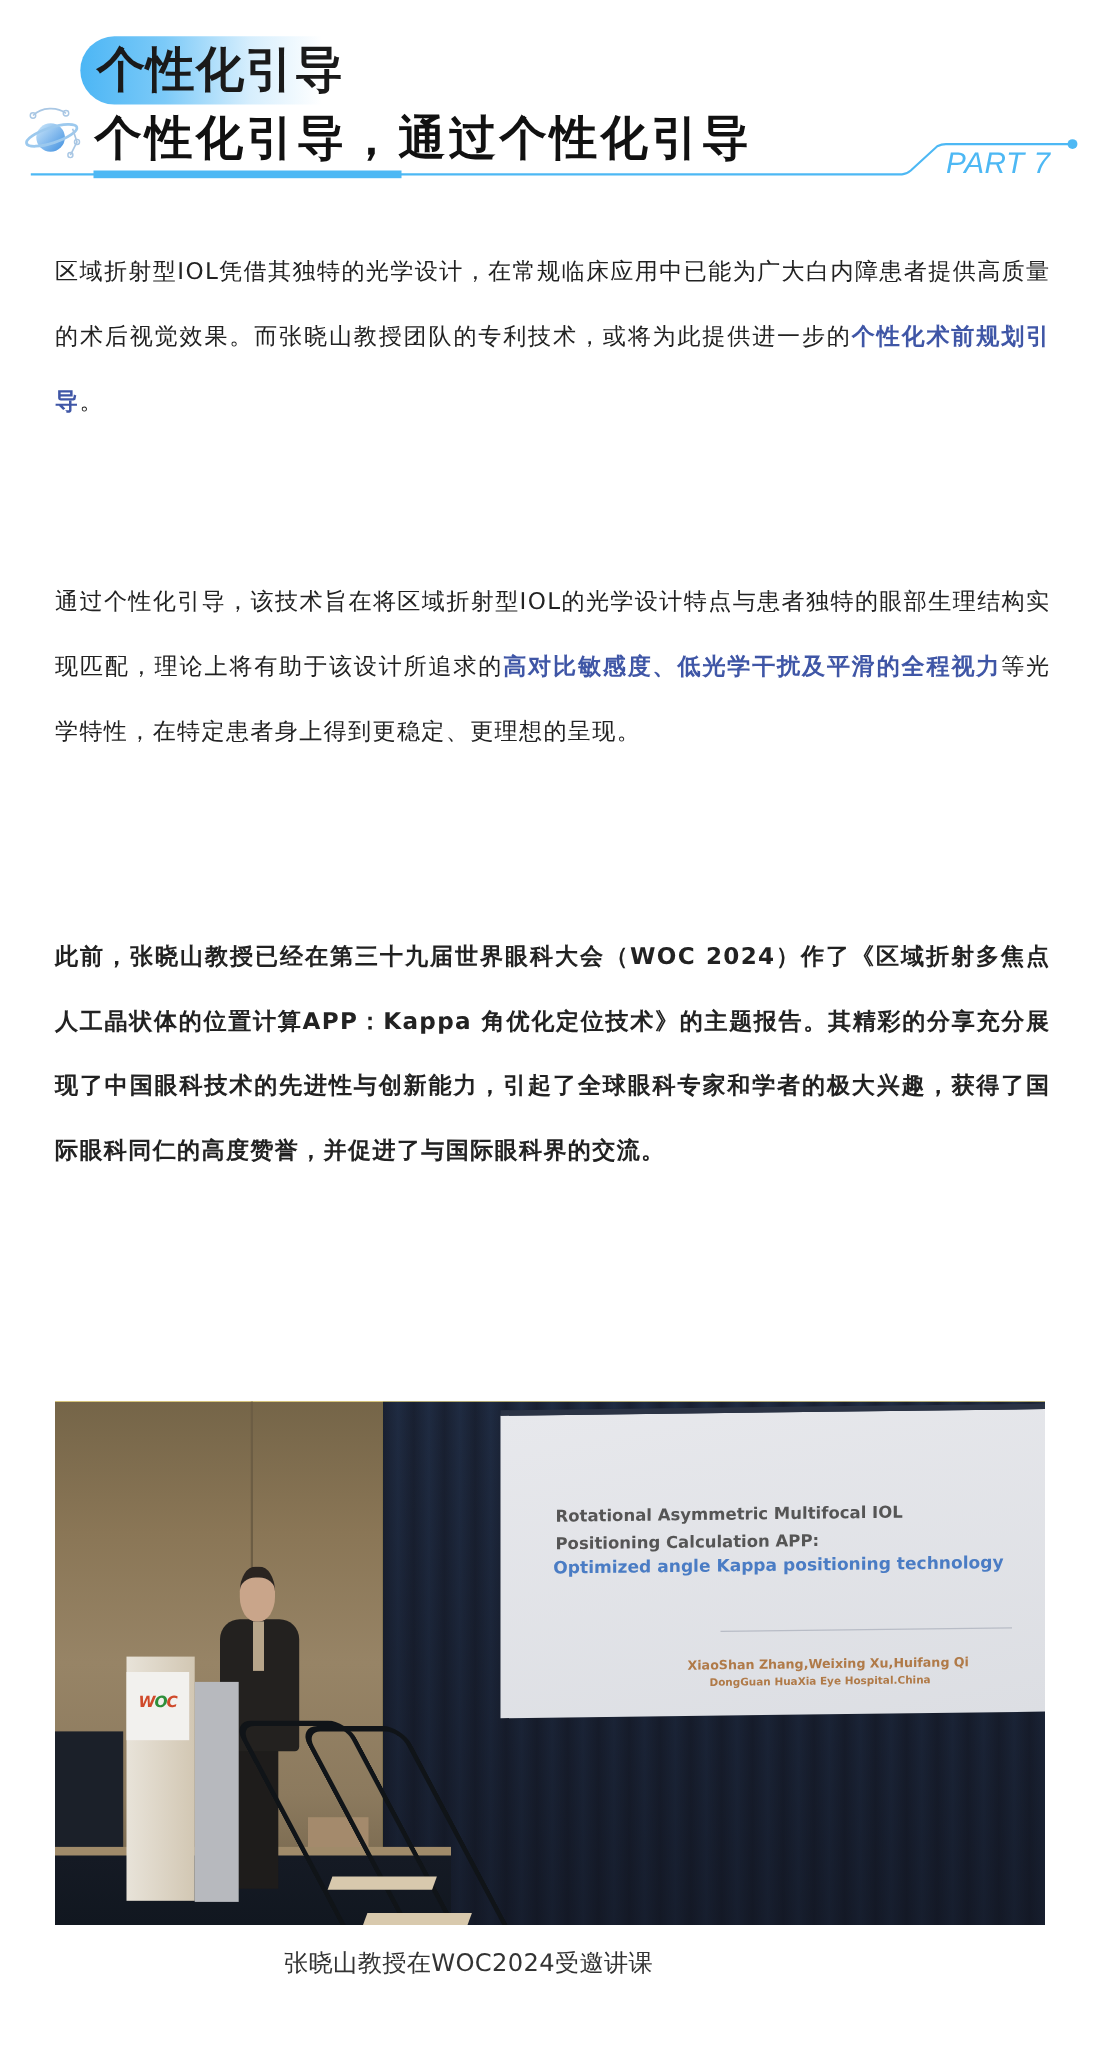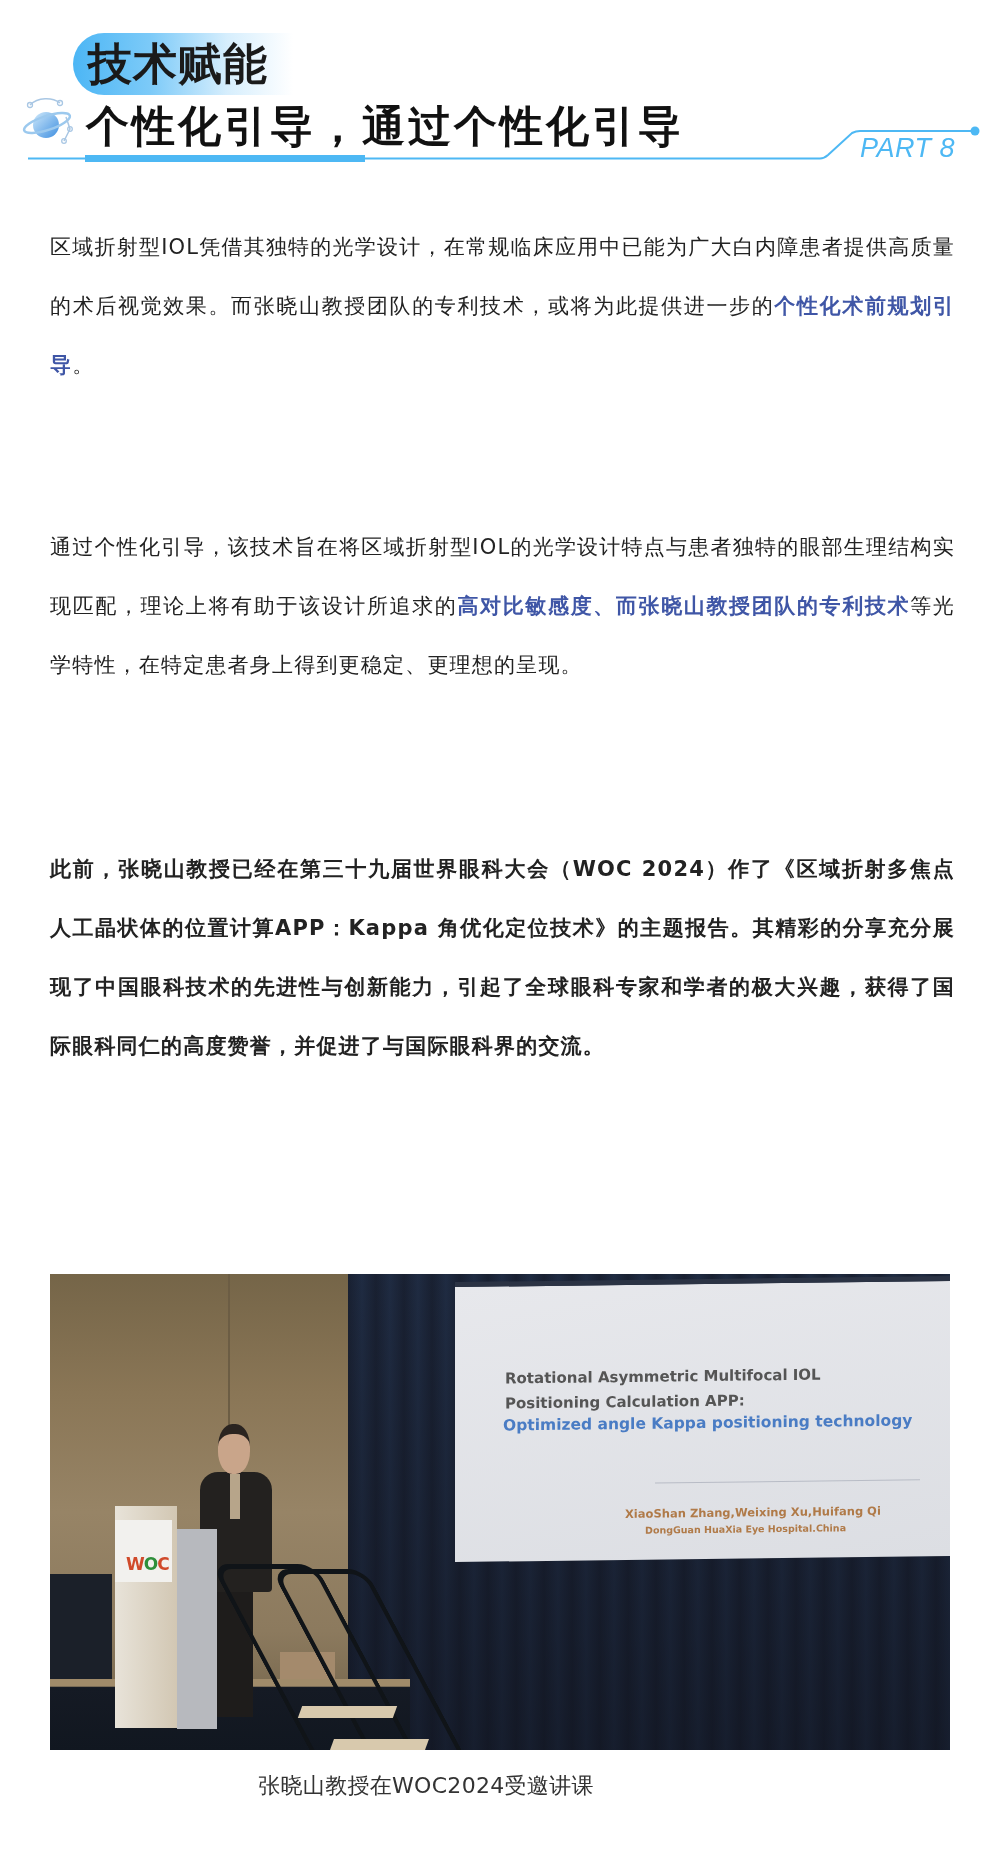--- a/index.html
+++ b/index.html
@@ -43,21 +43,21 @@
                    color: #b07a48; white-space: nowrap; }
   .slide-hosp { position: absolute; left: 190px; top: 240px; font-size: 9.5px; font-weight: bold;
                 color: #b07a48; white-space: nowrap; }
   .stage { position: absolute; left: 0; top: 405px; width: 360px; height: 71px;
            background: linear-gradient(180deg, #a08b6a 0%, #a08b6a 10%, #151a24 12%, #111720 100%); }
   .table-left { position: absolute; left: 0; top: 300px; width: 62px; height: 170px; background: #1b2029; }
   .podium { position: absolute; left: 65px; top: 232px; width: 62px; height: 222px;
             background: linear-gradient(90deg, #e8e3d9 0%, #d2c7b3 100%); }
   .podium-side { position: absolute; left: 127px; top: 255px; width: 40px; height: 200px; background: #b7b9be; }
   .podium-sign { position: absolute; left: 65px; top: 246px; width: 57px; height: 62px; background: #f2f1ee; }
-  .woc-logo { position: absolute; left: 76px; top: 280px; font-size: 17px; font-weight: bold; 
+  .woc-logo { position: absolute; left: 76px; top: 266px; font-size: 14px; font-weight: bold; font-style: italic;
               color: #d04a2a; letter-spacing: -1px; }
   .woc-logo .c2 { color: #2e8f3a; }
   .person-head { position: absolute; left: 168px; top: 150px; width: 32px; height: 40px; border-radius: 45%;
                  background: #c9a58a; border-top: 10px solid #2a2420; }
   .person-body { position: absolute; left: 150px; top: 198px; width: 72px; height: 120px;
                  background: #23211f; border-radius: 18px 18px 4px 4px; }
   .person-tie { position: absolute; left: 180px; top: 200px; width: 10px; height: 45px; background: #b7a58a; }
   .person-legs { position: absolute; left: 165px; top: 315px; width: 38px; height: 128px; background: #1e1c1b; }
   .rail { position: absolute; border: 5px solid #101418; border-bottom: none; border-radius: 18px 18px 0 0; }
   .rail1 { left: 215px; top: 290px; width: 95px; height: 200px; transform: skewX(28deg); }
@@ -67,21 +67,21 @@
   .boxes { position: absolute; left: 230px; top: 378px; width: 55px; height: 50px; background: #a48a6c; }
 
   .caption { position: absolute; left: 0; top: 1770px; width: 852px; text-align: center;
              font-size: 22px; color: #333; line-height: 32px; letter-spacing: 0.3px; }
 </style>
 </head>
 <body>
 
 <div class="header">
   <div class="pill"></div>
-  <div class="kicker">技术赋能</div>
+  <div class="kicker">个性化引导</div>
 
   <svg class="planet-icon" viewBox="0 0 56 54">
     <defs>
       <linearGradient id="pg" x1="0" y1="0" x2="1" y2="1">
         <stop offset="0" stop-color="#cfe9fb"></stop>
         <stop offset="1" stop-color="#3f8fe0"></stop>
       </linearGradient>
     </defs>
     <circle cx="26" cy="30" r="13" fill="url(#pg)"></circle>
     <ellipse cx="27" cy="28" rx="24" ry="7" fill="none" stroke="#9cc9ee" stroke-width="2.5" transform="rotate(-18 27 28)"></ellipse>
@@ -94,29 +94,29 @@
   </svg>
 
   <div class="title">个性化引导，通过个性化引导</div>
 
   <svg class="rule-svg" viewBox="0 110 1000 60">
     <line x1="28" y1="158.5" x2="820" y2="158.5" stroke="#4db8f4" stroke-width="2"></line>
     <rect x="85" y="155" width="280" height="7" fill="#4db8f4"></rect>
     <path d="M820 158.5 Q 824 158.5 828 155 L 852 133 Q 856 131 860 131 L 973 131" fill="none" stroke="#4db8f4" stroke-width="2"></path>
     <circle cx="975" cy="131" r="4.5" fill="#4db8f4"></circle>
   </svg>
-  <div class="part">PART 8</div>
+  <div class="part">PART 7</div>
 </div>
 
 <p class="para" style="top: 218px;">
   <span>区域折射型IOL凭借其独特的光学设计，在常规临床应用中已能为广大白内障患者提供高质量的术后视觉效果。而张晓山教授团队的专利技术，或将为此提供进一步的</span><span class="hl">个性化术前规划引导</span><span>。</span>
 </p>
 
 <p class="para" style="top: 518px;">
-  <span>通过个性化引导，该技术旨在将区域折射型IOL的光学设计特点与患者独特的眼部生理结构实现匹配，理论上将有助于该设计所追求的</span><span class="hl">高对比敏感度、而张晓山教授团队的专利技术</span><span>等光学特性，在特定患者身上得到更稳定、更理想的呈现。</span>
+  <span>通过个性化引导，该技术旨在将区域折射型IOL的光学设计特点与患者独特的眼部生理结构实现匹配，理论上将有助于该设计所追求的</span><span class="hl">高对比敏感度、低光学干扰及平滑的全程视力</span><span>等光学特性，在特定患者身上得到更稳定、更理想的呈现。</span>
 </p>
 
 <p class="para" style="top: 840px; font-weight: bold;">
   <span>此前，张晓山教授已经在第三十九届世界眼科大会（WOC 2024）作了《区域折射多焦点人工晶状体的位置计算APP：Kappa 角优化定位技术》的主题报告。其精彩的分享充分展现了中国眼科技术的先进性与创新能力，引起了全球眼科专家和学者的极大兴趣，获得了国际眼科同仁的高度赞誉，并促进了与国际眼科界的交流。</span>
 </p>
 
 <div class="photo">
   <div class="wall"></div>
   <div class="wall-seam"></div>
   <div class="curtain"></div>

